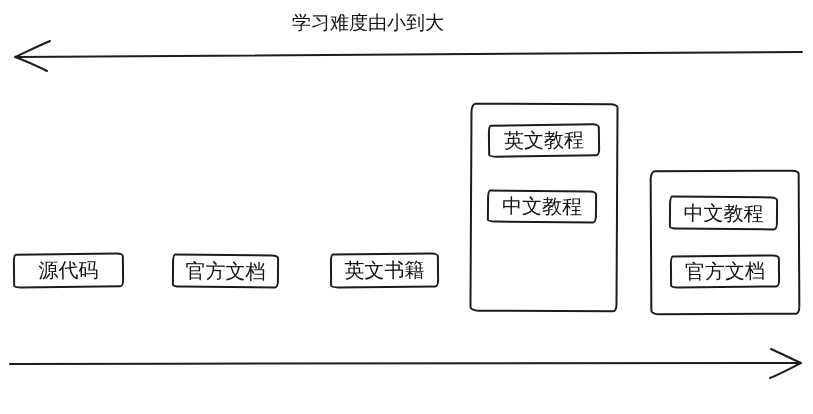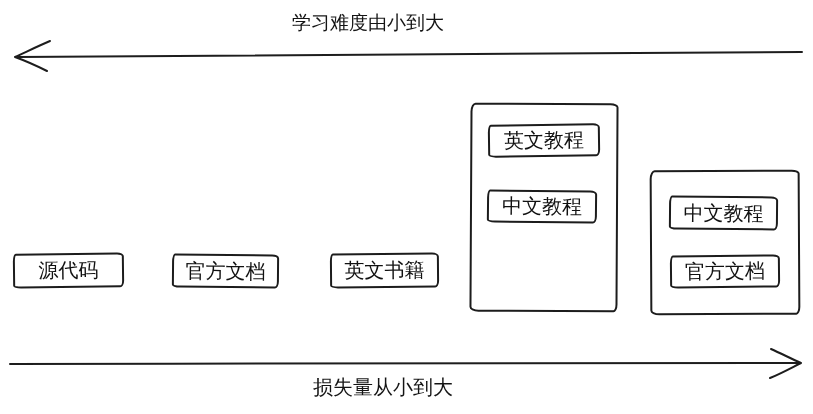--- a/index.html
+++ b/index.html
@@ -89,21 +89,20 @@
     </g>
 
     <g>
       <path d="M 10 364 C 280 363.5 560 362.5 800 363"></path>
       <path d="M 771 349 C 782 354 792 359 801 363 C 791 368 781 373.5 770 378"></path>
     </g>
   </svg>
 
   <div class="axis-label top">学习难度由小到大</div>
 
-  <div class="axis-label bottom">损失量从小到大</div>
 
   <div class="sketch-box box-src">
     <span>源代码</span>
   </div>
 
   <div class="sketch-box box-doc">
     <span>官方文档</span>
   </div>
 
   <div class="sketch-box box-enbk">

